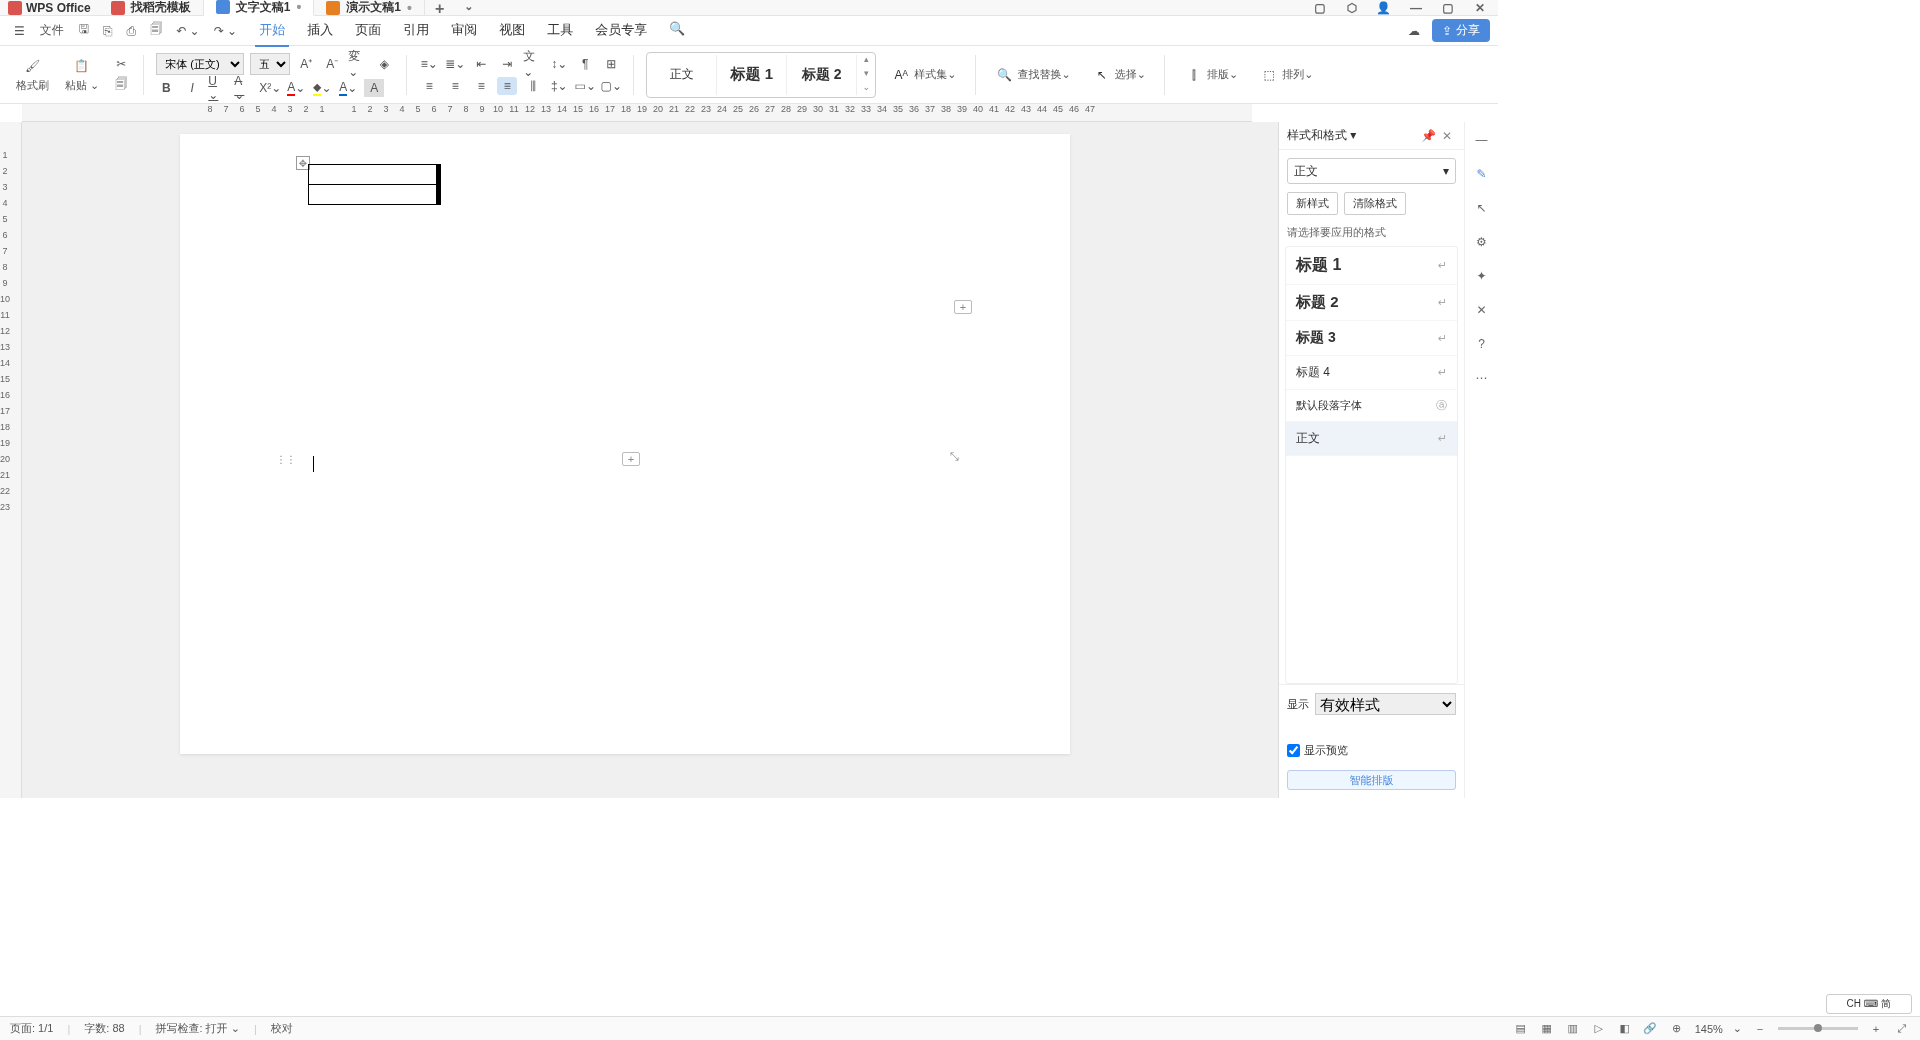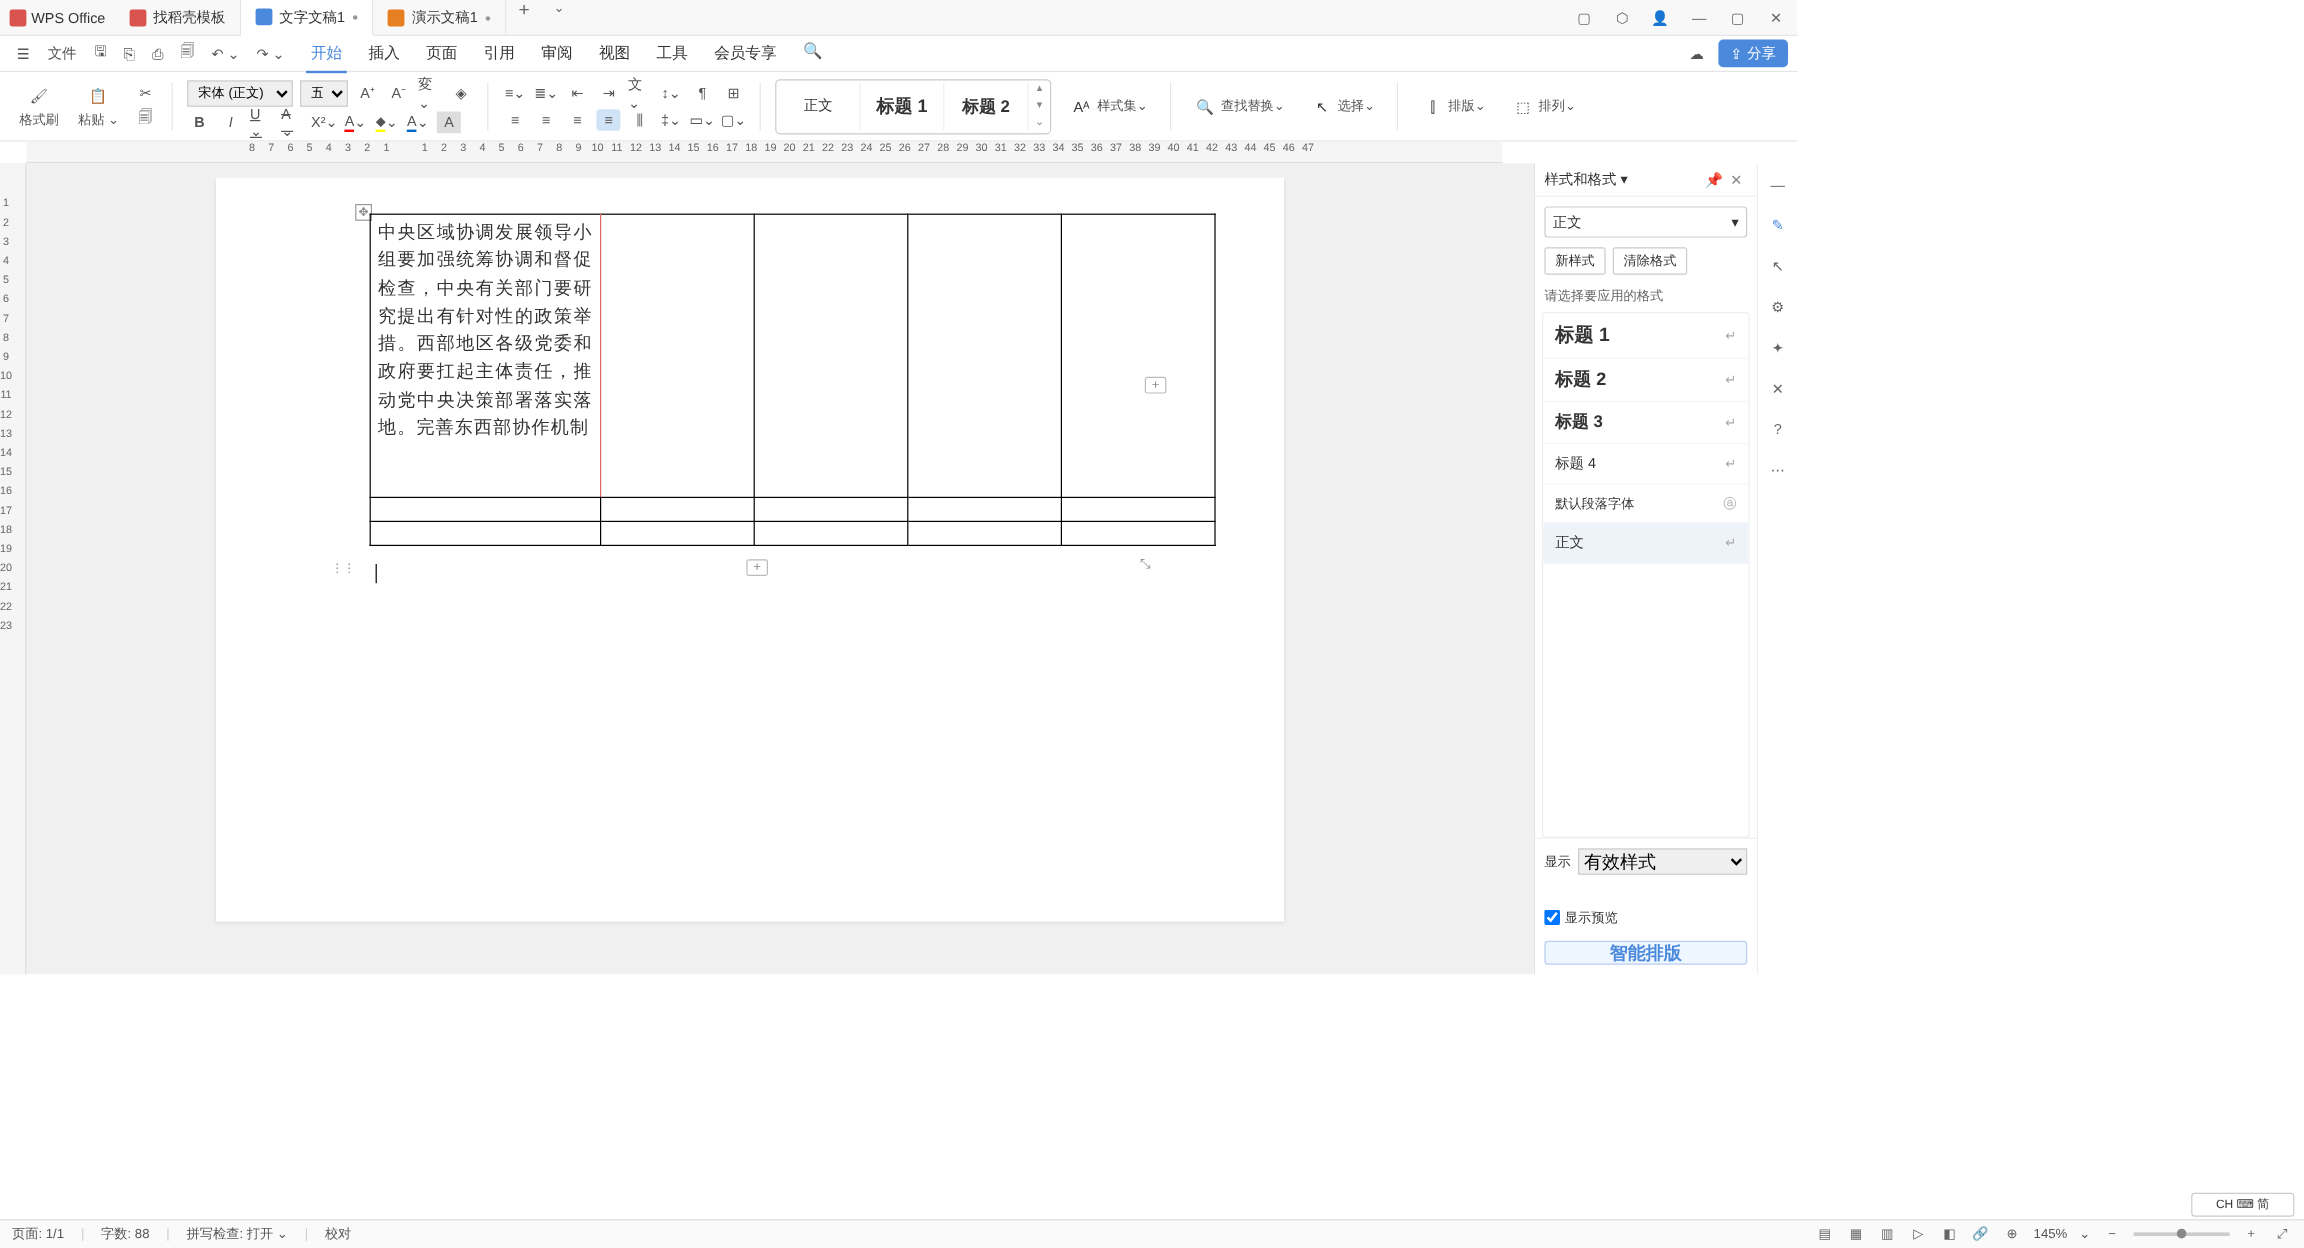--- a/index.html
+++ b/index.html
@@ -1,19 +1,19 @@
 <!DOCTYPE html>
 <html><head>
 <meta charset="utf-8">
 <style>
 * { margin: 0; padding: 0; box-sizing: border-box; font-family: "Microsoft YaHei", sans-serif; }
 body { background: #fff; width: 1498px; height: 812px; overflow: hidden; font-size: 12px; color: #333; }
 
 
-.title-bar { height: 30px; background: #f8f8f8; display: flex; border-bottom: 1px solid #e5e5e5; }
+.title-bar { height: 16px; background: #f8f8f8; display: flex; border-bottom: 1px solid #e5e5e5; font-weight: bold; }
 .logo { display: flex; align-items: center; padding: 0 8px; gap: 4px; font-size: 12px; }
 .logo-icon { width: 14px; height: 14px; background: #d9534f; border-radius: 2px; }
 .tabs { display: flex; height: 100%; }
 .tab { display: flex; align-items: center; padding: 0 12px; gap: 6px; border-right: 1px solid #e5e5e5; font-size: 12px; cursor: pointer; }
 .tab.active { background: #fff; border-bottom: 2px solid #fff; margin-bottom: -1px; }
 .tab-icon { width: 14px; height: 14px; border-radius: 2px; }
 .tab-icon.d { background: #d9534f; }
 .tab-icon.w { background: #4a89dc; }
 .tab-icon.p { background: #e67e22; }
 .tab-close { color: #999; font-size: 14px; }
@@ -104,21 +104,21 @@
 .sp-item .nm.h2 { font-weight: bold; font-size: 15px; }
 .sp-item .nm.h3 { font-weight: bold; font-size: 14px; }
 .sp-item .nm.h4 { font-weight: normal; font-size: 12px; }
 .sp-item .nm.para { font-size: 11px; }
 .sp-item .nm.body { font-size: 12px; }
 .sp-item .ar { color: #aaa; font-size: 11px; }
 .sp-footer { padding: 8px; border-top: 1px solid #eee; }
 .sp-show { display: flex; align-items: center; gap: 6px; font-size: 11px; margin-bottom: 6px; }
 .sp-show select { flex: 1; height: 22px; border: 1px solid #ccc; font-size: 15px; }
 .sp-chk { display: flex; align-items: center; gap: 4px; font-size: 11px; margin-top: 28px; }
-.smart-layout { margin: 4px 8px 8px; height: 20px; border: 1px solid #bce; background: #eef6ff; color: #4a89dc; font-size: 15px; display: flex; align-items: center; justify-content: center; border-radius: 3px; font-weight: bold; }
+.smart-layout { margin: 4px 8px 8px; height: 20px; border: 1px solid #bce; background: #eef6ff; color: #4a89dc; font-size: 11px; display: flex; align-items: center; justify-content: center; border-radius: 3px; }
 
 
 .icon-bar { width: 34px; border-left: 1px solid #eee; display: flex; flex-direction: column; align-items: center; padding-top: 8px; gap: 14px; }
 .ib-btn { width: 20px; height: 20px; color: #666; display: flex; align-items: center; justify-content: center; cursor: pointer; }
 .ib-btn.active { color: #4a89dc; }
 
 
 .status-bar { height: 24px; border-top: 1px solid #ddd; display: flex; align-items: center; padding: 0 10px; font-size: 11px; color: #555; gap: 14px; position: absolute; bottom: 0; left: 0; right: 0; background: #fafafa; }
 .sb-sep { color: #ccc; }
 .sb-right { margin-left: auto; display: flex; align-items: center; gap: 10px; }
@@ -376,29 +376,20 @@
           <span class="mark">20</span>
           <span class="mark">21</span>
           <span class="mark">22</span>
           <span class="mark">23</span>
         </div>
       </div>
     <div class="page">
       <div class="move-handle">✥</div>
       <table class="doc-table">
         <tbody>
-            <tr class="big">
-          <td class="cell-border-red">
-                <div class="cell-text">中央区域协调发展领导小组要加强统筹协调和督促检查，中央有关部门要研究提出有针对性的政策举措。西部地区各级党委和政府要扛起主体责任，推动党中央决策部署落实落地。完善东西部协作机制</div>
-              </td>
-          <td class="c2"></td>
-          <td class="c3"></td>
-          <td class="c4"></td>
-          <td class="c5"></td>
-        </tr>
         <tr>
           <td class="c1"></td>
           <td></td>
           <td></td>
           <td></td>
           <td></td>
         </tr>
         <tr>
           <td></td>
           <td></td>

